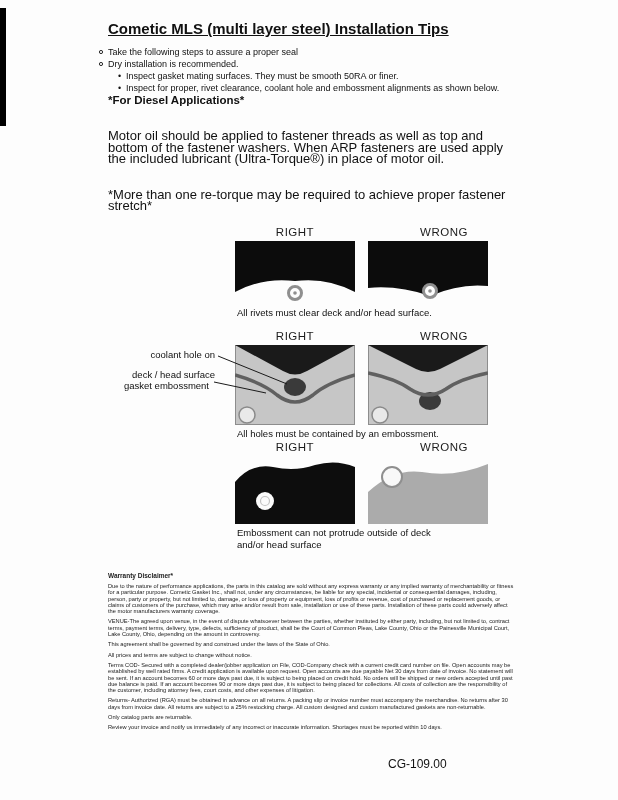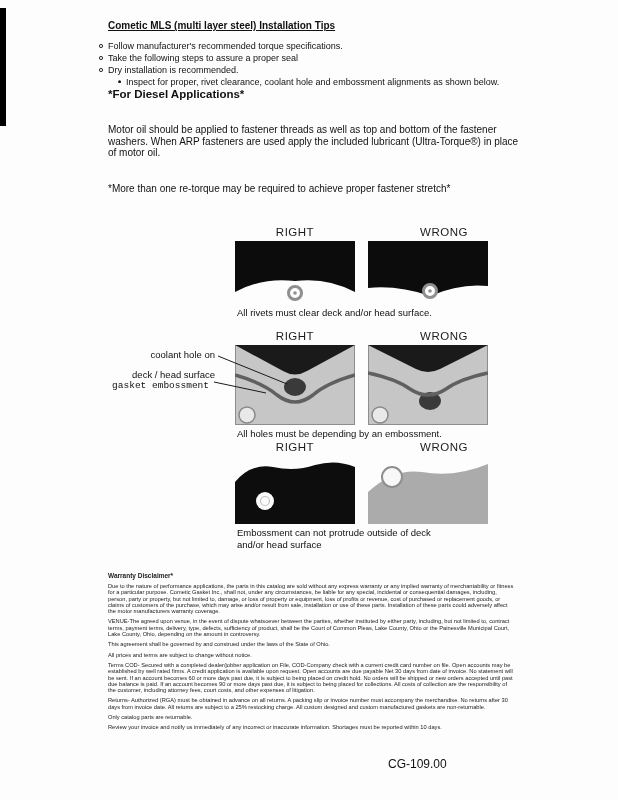--- a/index.html
+++ b/index.html
@@ -6,43 +6,43 @@
   html,body { background:#e9e9e9; }
   body { width:618px; height:800px; }
   .page {
     position:relative; width:618px; height:800px; background:#fdfdfd;
     font-family:"Liberation Sans", sans-serif; color:#111; overflow:hidden;
   }
   .scan-mark { position:absolute; left:0; top:8px; width:6px; height:118px; background:#000; }
 
   
   .top-text { position:absolute; left:108px; top:20px; width:425px; }
-  .title { font-size:10px; font-weight:bold; text-decoration:underline; margin-bottom:9px; }
+  .title { font-size:15px; font-weight:bold; text-decoration:underline; margin-bottom:9px; }
   .bullet-line { position:relative; font-size:9px; line-height:12px; padding-left:9px; margin-left:-9px; }
   .marker-circle { position:absolute; left:0; top:4px; width:3.5px; height:3.5px; border:1px solid #000; border-radius:50%; }
   .bullet-line.sub { margin-left:0; padding-left:18px; }
   .marker-dot { position:absolute; left:10px; top:0; font-size:9px; }
   .diesel-heading { font-size:11.5px; font-weight:bold; margin-bottom:7px; }
-  .para { font-size:10px; line-height:11.5px; margin-bottom:8px; width:414px;margin-top:24px; }
+  .para { font-size:13px; line-height:11.5px; margin-bottom:8px; width:414px;margin-top:24px; }
 
   
   .diagram-area { position:absolute; left:100px; top:226px; width:450px; height:348px; }
   .diag-row { position:absolute; left:0; width:450px; }
   .row-1 { top:0; }
   .row-2 { top:104px; }
   .row-3 { top:215px; }
   .pair-headers { display:flex; gap:29px; margin-left:135px; margin-bottom:3px; }
   .pair-headers span { width:120px; text-align:center; font-size:11.5px; color:#1c1c1c; letter-spacing:0.5px; }
   .pair { display:flex; gap:13px; margin-left:135px; }
   .diag { display:block; }
   .caption { margin-left:137px; margin-top:3px; font-size:9.5px; line-height:12px; color:#101010; }
   .pre { white-space:pre-line; }
   .side-label { position:absolute; font-size:9.5px; line-height:20px; text-align:right; color:#101010; }
   .label-coolant { left:18px; top:15px; width:97px; }
-  .label-emboss { left:0; top:46px; width:109px;font-family:Liberation Mono, monospace; }
+  .label-emboss { left:0; top:46px; width:109px; }
   .label-arrows { position:absolute; left:0; top:0; }
 
   
   .warranty { position:absolute; left:108px; top:572px; width:406px; color:#222; }
   .warranty-heading { font-size:6.5px; font-weight:bold; margin-bottom:4px; }
   .w-para { font-size:5.7px; line-height:6.3px; margin-bottom:4px; }
 
   .footer-code { position:absolute; left:388px; top:757px; font-size:12px; color:#111; }
 </style>
 </head>
@@ -50,32 +50,29 @@
 
 <div class="page">
 
   <div class="scan-mark"></div>
 
   <div class="top-text">
     <h1 class="title">Cometic MLS (multi layer steel) Installation Tips</h1>
 
     <div class="bullet-line">
       <span class="marker-circle"></span>
-      <span>Follow manufacturer's recommended torque specifications.</span>
-    </div>
-    <div class="bullet-line">
-      <span class="marker-circle"></span>
       <span>Take the following steps to assure a proper seal</span>
     </div>
     <div class="bullet-line">
       <span class="marker-circle"></span>
       <span>Dry installation is recommended.</span>
     </div>
     <div class="bullet-line sub">
       <span class="marker-dot">•</span>
+      <span>Inspect gasket mating surfaces.  They must be smooth 50RA or finer.</span>
     </div>
     <div class="bullet-line sub">
       <span class="marker-dot">•</span>
       <span>Inspect for proper, rivet clearance, coolant hole and embossment alignments as shown below.</span>
     </div>
 
     <h2 class="diesel-heading">*For Diesel Applications*</h2>
     <p class="para">Motor oil should be applied to fastener threads as well as top and bottom of the fastener washers. When ARP fasteners are used apply the included lubricant (Ultra-Torque®) in place of motor oil.</p>
     <p class="para">*More than one re-torque may be required to achieve proper fastener stretch*</p>
   </div>
@@ -123,21 +120,21 @@
           <circle cx="12" cy="70" r="8" fill="#e9e9e9" stroke="#8a8a8a" stroke-width="1.5"></circle>
         </svg>
         <svg class="diag" width="120" height="80" viewBox="0 0 120 80">
           <rect x="0.5" y="0.5" width="119" height="79" fill="#c6c6c6" stroke="#8d8d8d"></rect>
           <path fill="#1a1a1a" d="M0,0 H120 L72,24 Q60,30 48,24 Z"></path>
           <ellipse cx="62" cy="56" rx="11" ry="9" fill="#3a3a3a"></ellipse>
           <path fill="none" stroke="#606060" stroke-width="3.5" d="M0,28 Q28,34 42,44 Q60,56 78,44 Q92,34 120,28"></path>
           <circle cx="12" cy="70" r="8" fill="#e9e9e9" stroke="#8a8a8a" stroke-width="1.5"></circle>
         </svg>
       </div>
-      <div class="caption">All holes must be depending by an embossment.</div>
+      <div class="caption">All holes must be contained by an embossment.</div>
     </div>
 
     <div class="diag-row row-3">
       <div class="pair-headers">
         <span>RIGHT</span>
         <span>WRONG</span>
       </div>
       <div class="pair">
         <svg class="diag" width="120" height="68" viewBox="0 0 120 68">
           <path fill="#0d0d0d" d="M0,26 Q16,7 38,11 Q60,16 80,9 Q101,3 120,11 V68 H0 Z"></path>

